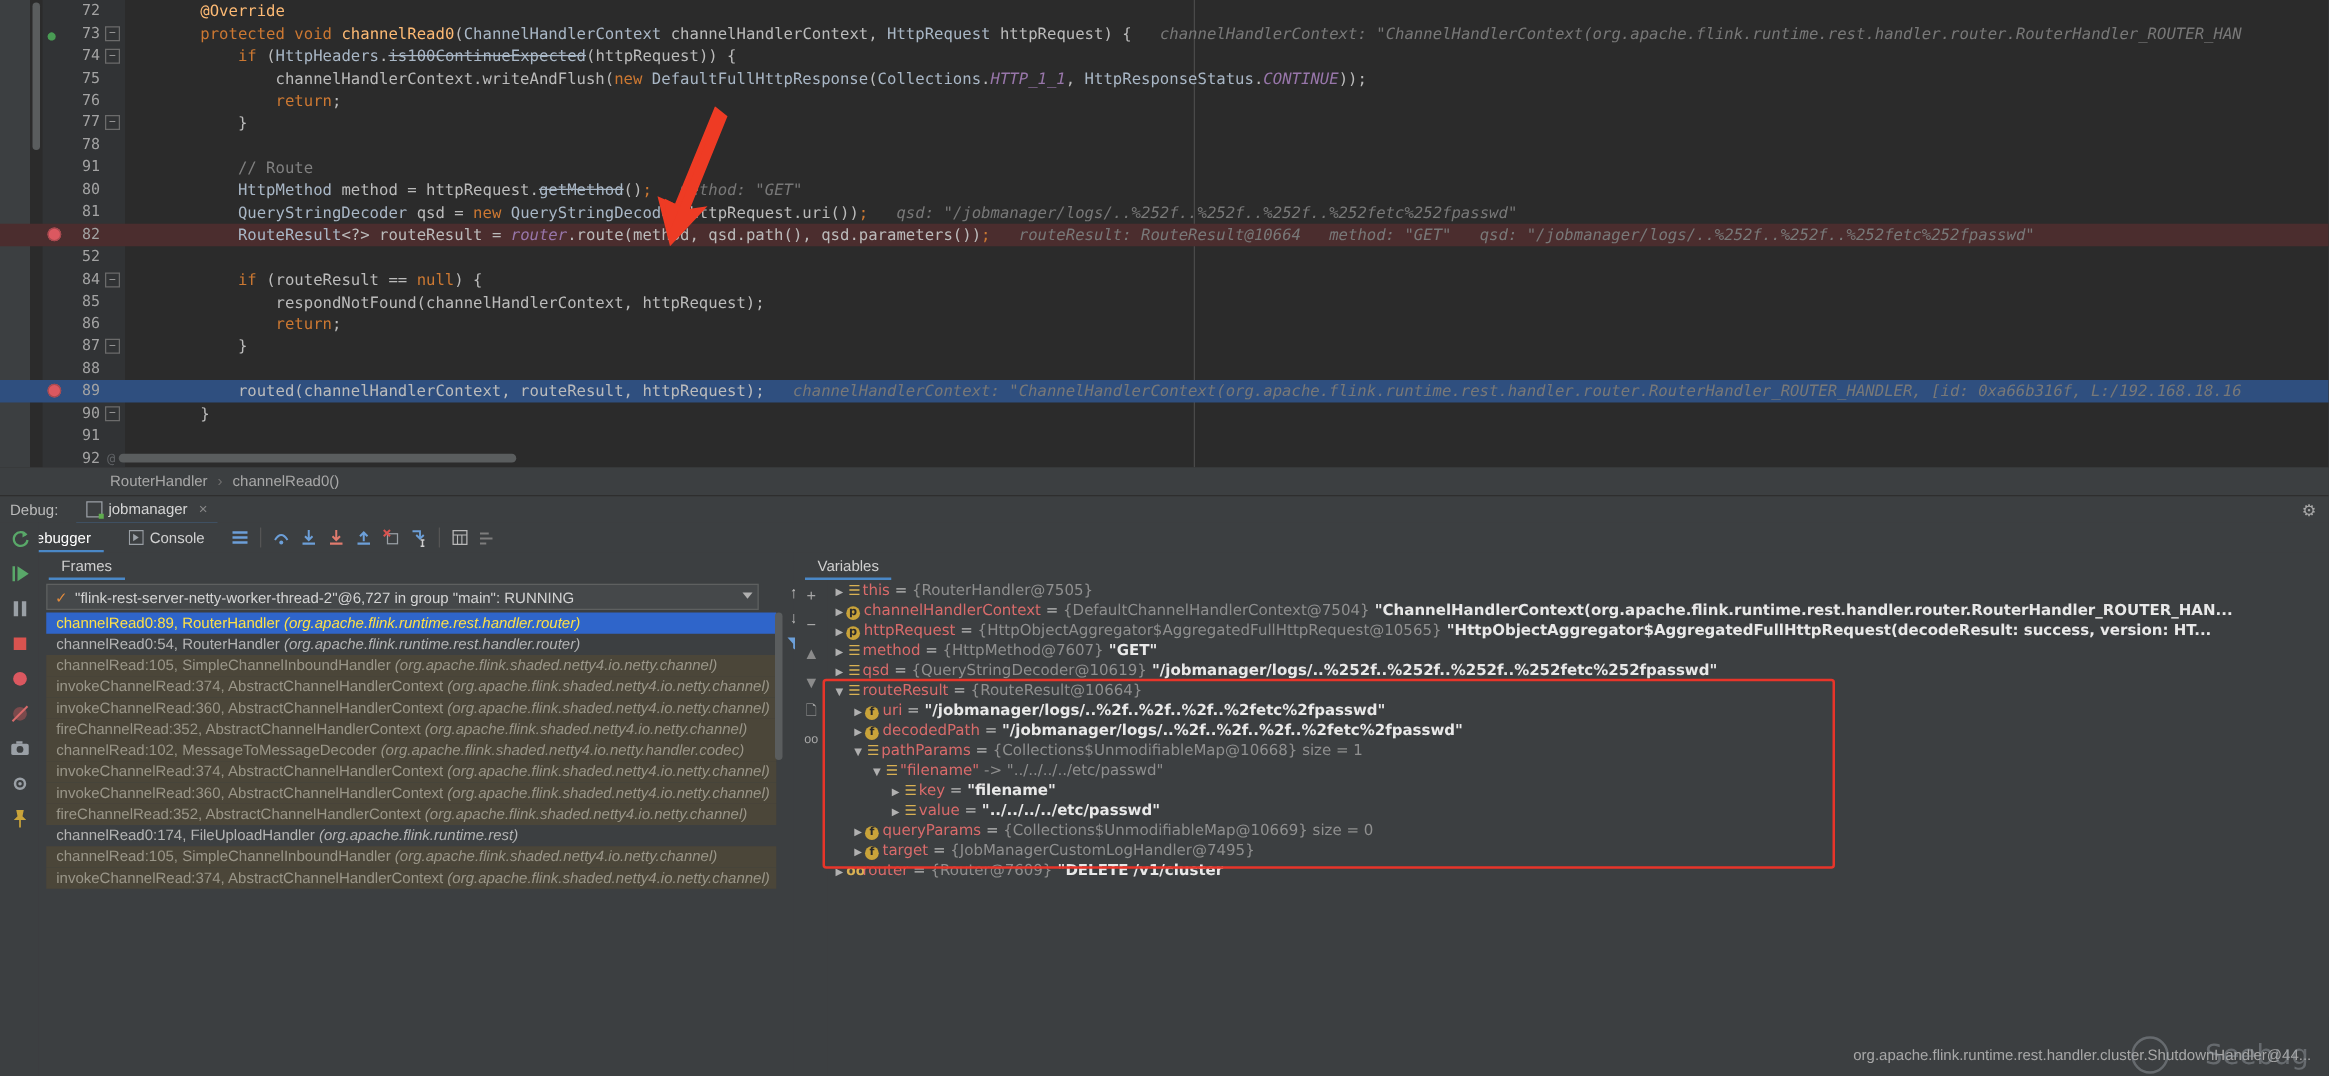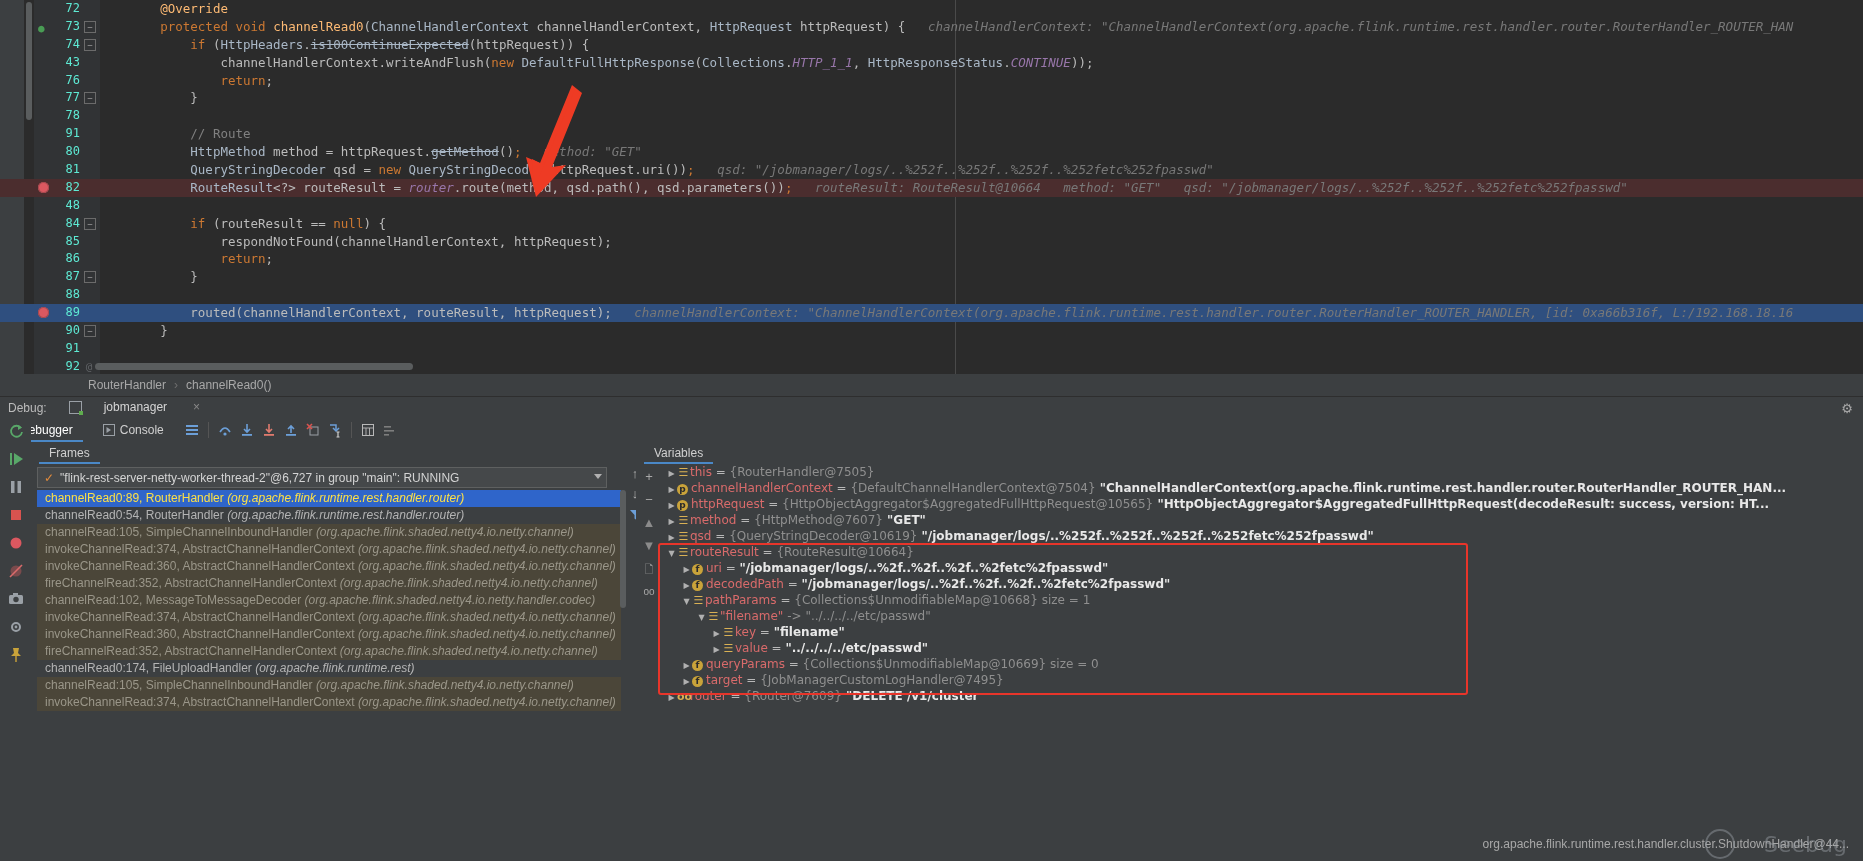--- a/index.html
+++ b/index.html
@@ -8,21 +8,21 @@
 
   
   .editor{position:absolute;left:0;top:0;width:1863px;height:374px;background:#2b2b2b;overflow:hidden;}
   .left-strip{position:absolute;left:0;top:0;width:24px;height:374px;background:#3c3f41;}
   .ed-scroll{position:absolute;left:24px;top:0;width:10px;height:374px;background:#2b2b2b;}
   .ed-scroll .thumb{position:absolute;left:2px;top:2px;width:6px;height:118px;background:#5a5d5e;border-radius:3px;}
   .gutter{position:absolute;left:34px;top:0;width:66px;height:374px;background:#313335;}
   .code{position:absolute;left:100px;top:0;right:0;height:374px;
         font-family:"DejaVu Sans Mono","Liberation Mono",monospace;font-size:12.5px;}
   .row{position:relative;height:17.9px;line-height:17.9px;white-space:pre;}
-  .ln{position:absolute;left:-66px;width:46px;text-align:right;color:#5eead4;font-size:12px;
+  .ln{position:absolute;left:-66px;width:46px;text-align:right;color:#a3a3a3;font-size:12px;
       font-family:"DejaVu Sans Mono",monospace;}
   .gmark{position:absolute;left:-17px;width:14px;text-align:center;color:#606366;font-size:11px;}
   .bp{position:absolute;left:-62px;top:3px;width:11px;height:11px;border-radius:50%;
       background:#db5860;box-shadow:0 0 0 1px #a5494f inset;}
   .bpchk{position:absolute;left:-62px;top:2px;color:#499c54;font-size:11px;font-weight:bold;}
   .hl-exec{position:absolute;left:100px;right:0;height:17.9px;background:#2f4f7f;}
   .hl-bp{position:absolute;left:100px;right:0;height:17.9px;background:#4b2d2e;}
 
   .k{color:#cc7832;} .t{color:#a9b7c6;} .c{color:#808080;}
   .m{color:#fdba74;} .f{color:#9876aa;font-style:italic;}
@@ -37,21 +37,21 @@
 
   
   .breadcrumb{position:absolute;left:0;top:374px;width:1863px;height:22px;background:#3c3f41;
               font-size:12px;color:#a8a8a8;display:flex;align-items:center;padding-left:88px;box-sizing:border-box;}
   .breadcrumb .sep{margin:0 8px;color:#6e6e6e;}
 
   
   .dbg-head{position:absolute;left:0;top:396px;width:1863px;height:22px;background:#3c3f41;
             display:flex;align-items:center;font-size:12px;border-top:1px solid #2e2e2e;}
   .dbg-head .lbl{margin-left:8px;color:#bbbbbb;}
-  .dbg-tab{margin-left:14px;display:flex;align-items:center;gap:22px;height:22px;
+  .dbg-tab{margin-left:14px;display:flex;align-items:center;gap:5px;height:22px;
            border-bottom:2px solid #4a88c7;padding:0 8px;color:#d5d5d5;}
   .dbg-tab .cfg-ico{width:11px;height:11px;border:1px solid #9aa0a6;position:relative;}
   .dbg-tab .cfg-ico::after{content:"";position:absolute;right:-2px;bottom:-2px;width:4px;height:4px;background:#5fad4e;}
   .dbg-tab .x{color:#888;font-size:12px;margin-left:4px;}
   .gear{position:absolute;right:10px;top:4px;color:#a8a8a8;font-size:13px;}
 
   
   .dbg-toolbar{position:absolute;left:0;top:418px;width:1863px;height:24px;background:#3c3f41;
                display:flex;align-items:center;font-size:12px;}
   .tb-tab{margin-left:10px;padding:0 10px;height:24px;line-height:24px;color:#d0d0d0;}
@@ -116,29 +116,29 @@
     <div class="left-strip"></div>
     <div class="ed-scroll">
         <div class="thumb"></div>
       </div>
     <div class="gutter"></div>
     <div class="splitline"></div>
     <div class="code" id="code-area">
         <div class="row"><span class="ln">72</span><span style="position: relative;">        <span class="m">@Override</span></span></div>
         <div class="row"><span class="ln">73</span><span class="bpchk">●</span><span class="cfold">−</span><span style="position: relative;">        <span class="k">protected</span> <span class="k">void</span> <span class="m">channelRead0</span>(<span class="t">ChannelHandlerContext</span> channelHandlerContext, <span class="t">HttpRequest</span> httpRequest) {</span><span class="hint" style="position: relative;">   channelHandlerContext: "ChannelHandlerContext(org.apache.flink.runtime.rest.handler.router.RouterHandler_ROUTER_HAN</span></div>
         <div class="row"><span class="ln">74</span><span class="cfold">−</span><span style="position: relative;">            <span class="k">if</span> (<span class="t">HttpHeaders</span>.<span class="st">is100ContinueExpected</span>(httpRequest)) {</span></div>
-        <div class="row"><span class="ln">43</span><span style="position: relative;">                channelHandlerContext.writeAndFlush(<span class="k">new</span> <span class="t">DefaultFullHttpResponse</span>(<span class="t">Collections</span>.<span class="f">HTTP_1_1</span>, <span class="t">HttpResponseStatus</span>.<span class="f">CONTINUE</span>));</span></div>
+        <div class="row"><span class="ln">75</span><span style="position: relative;">                channelHandlerContext.writeAndFlush(<span class="k">new</span> <span class="t">DefaultFullHttpResponse</span>(<span class="t">Collections</span>.<span class="f">HTTP_1_1</span>, <span class="t">HttpResponseStatus</span>.<span class="f">CONTINUE</span>));</span></div>
         <div class="row"><span class="ln">76</span><span style="position: relative;">                <span class="k">return</span>;</span></div>
         <div class="row"><span class="ln">77</span><span class="cfold">−</span><span style="position: relative;">            }</span></div>
         <div class="row"><span class="ln">78</span><span style="position: relative;"></span></div>
         <div class="row"><span class="ln">91</span><span style="position: relative;">            <span class="c">// Route</span></span></div>
         <div class="row"><span class="ln">80</span><span style="position: relative;">            <span class="t">HttpMethod</span> method = httpRequest.<span class="st">getMethod</span>()<span class="k">;</span></span><span class="hint" style="position: relative;">   method: "GET"</span></div>
         <div class="row"><span class="ln">81</span><span style="position: relative;">            <span class="t">QueryStringDecoder</span> qsd = <span class="k">new</span> <span class="t">QueryStringDecoder</span>(httpRequest.uri())<span class="k">;</span></span><span class="hint" style="position: relative;">   qsd: "/jobmanager/logs/..%252f..%252f..%252f..%252fetc%252fpasswd"</span></div>
         <div class="row"><div class="hl-bp" style="left: -100px; width: 1963px;"></div><span class="ln">82</span><span class="bp"></span><span style="position: relative;">            <span class="t">RouteResult</span>&lt;?&gt; routeResult = <span class="f">router</span>.route(method, qsd.path(), qsd.parameters())<span class="k">;</span></span><span class="hint" style="position: relative;">   routeResult: RouteResult@10664   method: "GET"   qsd: "/jobmanager/logs/..%252f..%252f..%252fetc%252fpasswd"</span></div>
-        <div class="row"><span class="ln">48</span><span style="position: relative;"></span></div>
+        <div class="row"><span class="ln">52</span><span style="position: relative;"></span></div>
         <div class="row"><span class="ln">84</span><span class="cfold">−</span><span style="position: relative;">            <span class="k">if</span> (routeResult == <span class="k">null</span>) {</span></div>
         <div class="row"><span class="ln">85</span><span style="position: relative;">                respondNotFound(channelHandlerContext, httpRequest);</span></div>
         <div class="row"><span class="ln">86</span><span style="position: relative;">                <span class="k">return</span>;</span></div>
         <div class="row"><span class="ln">87</span><span class="cfold">−</span><span style="position: relative;">            }</span></div>
         <div class="row"><span class="ln">88</span><span style="position: relative;"></span></div>
         <div class="row"><div class="hl-exec" style="left: -100px; width: 1963px;"></div><span class="ln">89</span><span class="bp"></span><span style="position: relative;">            routed(channelHandlerContext, routeResult, httpRequest);</span><span class="hint" style="position: relative;">   channelHandlerContext: "ChannelHandlerContext(org.apache.flink.runtime.rest.handler.router.RouterHandler_ROUTER_HANDLER, [id: 0xa66b316f, L:/192.168.18.16</span></div>
         <div class="row"><span class="ln">90</span><span class="cfold">−</span><span style="position: relative;">        }</span></div>
         <div class="row"><span class="ln">91</span><span style="position: relative;"></span></div>
         <div class="row"><span class="ln">92</span><span class="gmark" style="left: -18px;">@</span><span style="position: relative;">        </span></div>
       </div>

